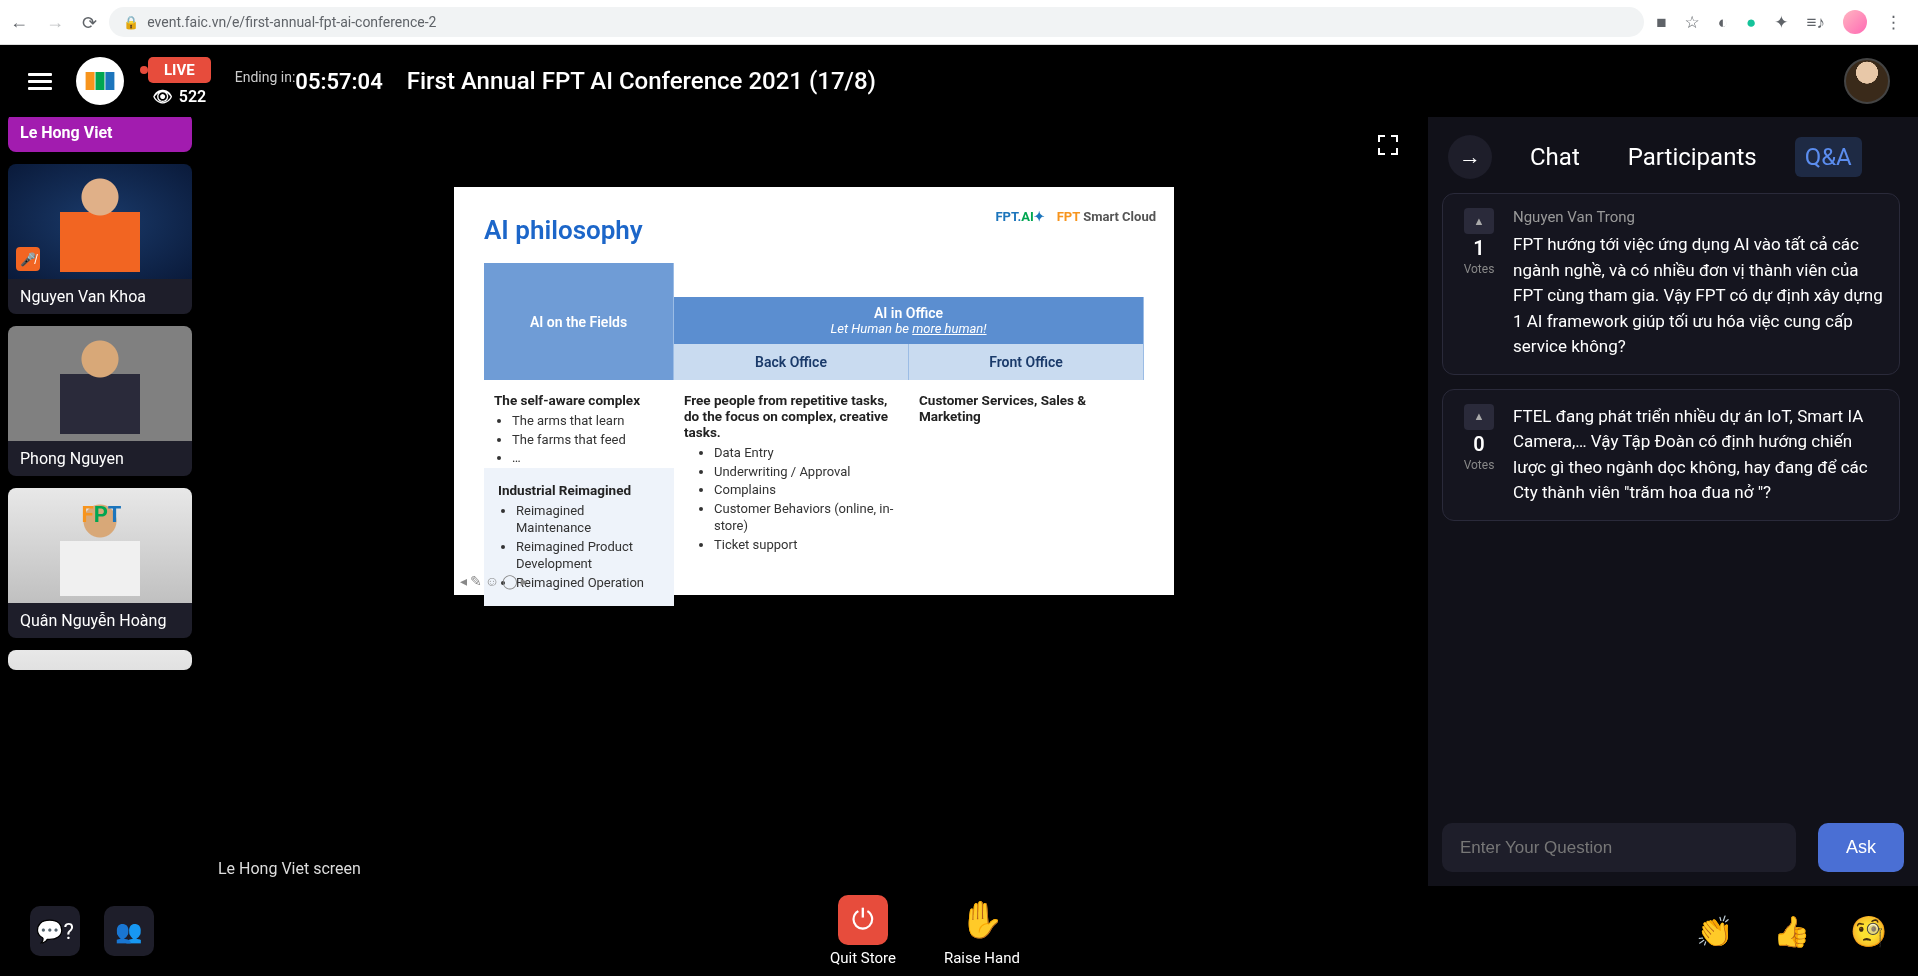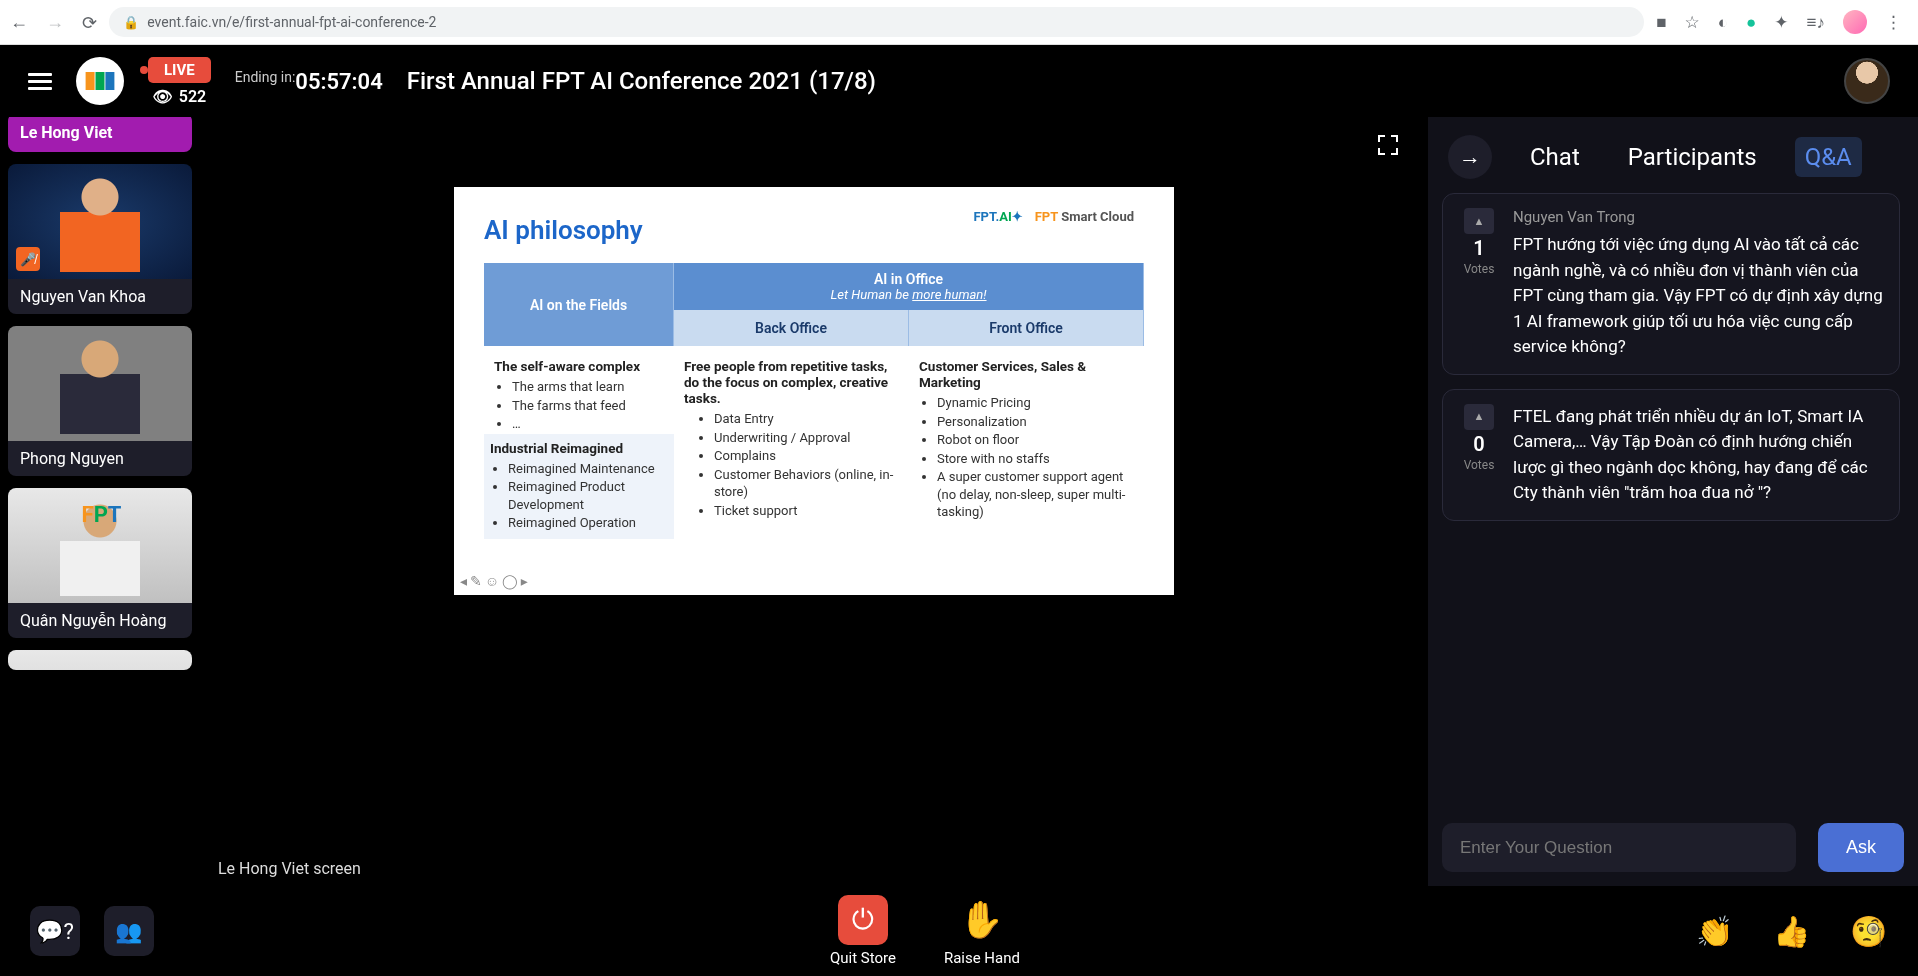--- a/index.html
+++ b/index.html
@@ -153,34 +153,34 @@
   }
   .stage-fullscreen {
     position:absolute; top:16px; right:28px; color:#fff; cursor:pointer;
   }
   .slide-container {
     background:#fff; color:#222; width: 720px; margin: 60px auto 0 auto;
     padding: 28px 30px 24px 30px; position:relative; height:408px;
   }
   .slide-title { color:#1c66c9; font-size:26px; font-weight:600; margin-bottom:18px; }
   .slide-logos {
-    position:absolute; top:22px; right:40px; display:flex; gap:12px; align-items:center;
+    position:absolute; top:22px; right:18px; display:flex; gap:12px; align-items:center;
     font-size:13px; font-weight:bold;
   }
   .logo-fptai { color:#1c75bc; }
   .logo-fptai .ai { color:#00a651;}
   .logo-smartcloud { color:#555;}
   .logo-smartcloud .fpt { color:#f7941d; }
   .slide-grid { display:grid; grid-template-columns: 190px 1fr 1fr; }
   .hdr-cell {
     background:#6f9cd6; color:#fff; text-align:center; padding:8px 6px; font-size:14px;
     border-right:1px solid #9bbce5;
   }
   .hdr-cell.tall { grid-row: span 2; display:flex;align-items:center;justify-content:center; font-weight:600;}
-  .hdr-cell.top { background:#5b8ed0; font-weight:600; grid-column: span 2; }
+  .hdr-cell.top { background:#5b8ed0; font-weight:600; grid-column: span 2; margin-top: 34px; }
   .hdr-cell.top .sub { font-style:italic; font-weight:400; font-size:13px; }
   .hdr-cell.top .sub .more { text-decoration:underline;}
   .hdr-cell.sub2 { background:#c9dbf0; color:#1a3a6a; font-weight:600; padding:10px 6px;}
   .body-cell { padding:12px 10px 6px 10px; font-size:13px; color:#333; vertical-align:top;}
   .body-cell.blue-bg { background:#eef3fa; }
   .body-cell h4 { font-size:13.5px; font-weight:700; margin-bottom:4px; color:#222;}
   .body-cell ul { list-style: disc; padding-left:18px; }
   .body-cell li { margin:1px 0; line-height:1.35; }
   .slide-nav {
     position:absolute; bottom:6px; left:6px; display:flex; gap:3px; color:#888; font-size:14px;
@@ -355,21 +355,21 @@
         <div class="hdr-cell sub2">Back Office</div>
         <div class="hdr-cell sub2">Front Office</div>
 
         <div class="body-cell">
           <h4>The self-aware complex</h4>
           <ul>
             <li>The arms that learn</li>
             <li>The farms that feed</li>
             <li>…</li>
           </ul>
-          <div class="body-cell blue-bg" style="margin:0 -10px -6px -10px;padding:6px">
+          <div class="body-cell blue-bg" style="margin:0 -10px -6px -10px;padding:14px">
             <h4>Industrial Reimagined</h4>
             <ul>
               <li>Reimagined Maintenance</li>
               <li>Reimagined Product Development</li>
               <li>Reimagined Operation</li>
             </ul>
           </div>
         </div>
 
         <div class="body-cell">
@@ -378,27 +378,20 @@
             <li>Data Entry</li>
             <li>Underwriting / Approval</li>
             <li>Complains</li>
             <li>Customer Behaviors (online, in-store)</li>
             <li>Ticket support</li>
           </ul>
         </div>
 
         <div class="body-cell">
           <h4>Customer Services, Sales &amp; Marketing</h4>
-          <ul>
-            <li>Dynamic Pricing</li>
-            <li>Personalization</li>
-            <li>Robot on floor</li>
-            <li>Store with no staffs</li>
-            <li>A super customer support agent (no delay, non-sleep, super multi-tasking)</li>
-          </ul>
         </div>
       </div>
 
       <div class="slide-nav">
         <span>◂</span>
         <span>✎</span>
         <span>☺</span>
         <span>◯</span>
         <span>▸</span>
       </div>

